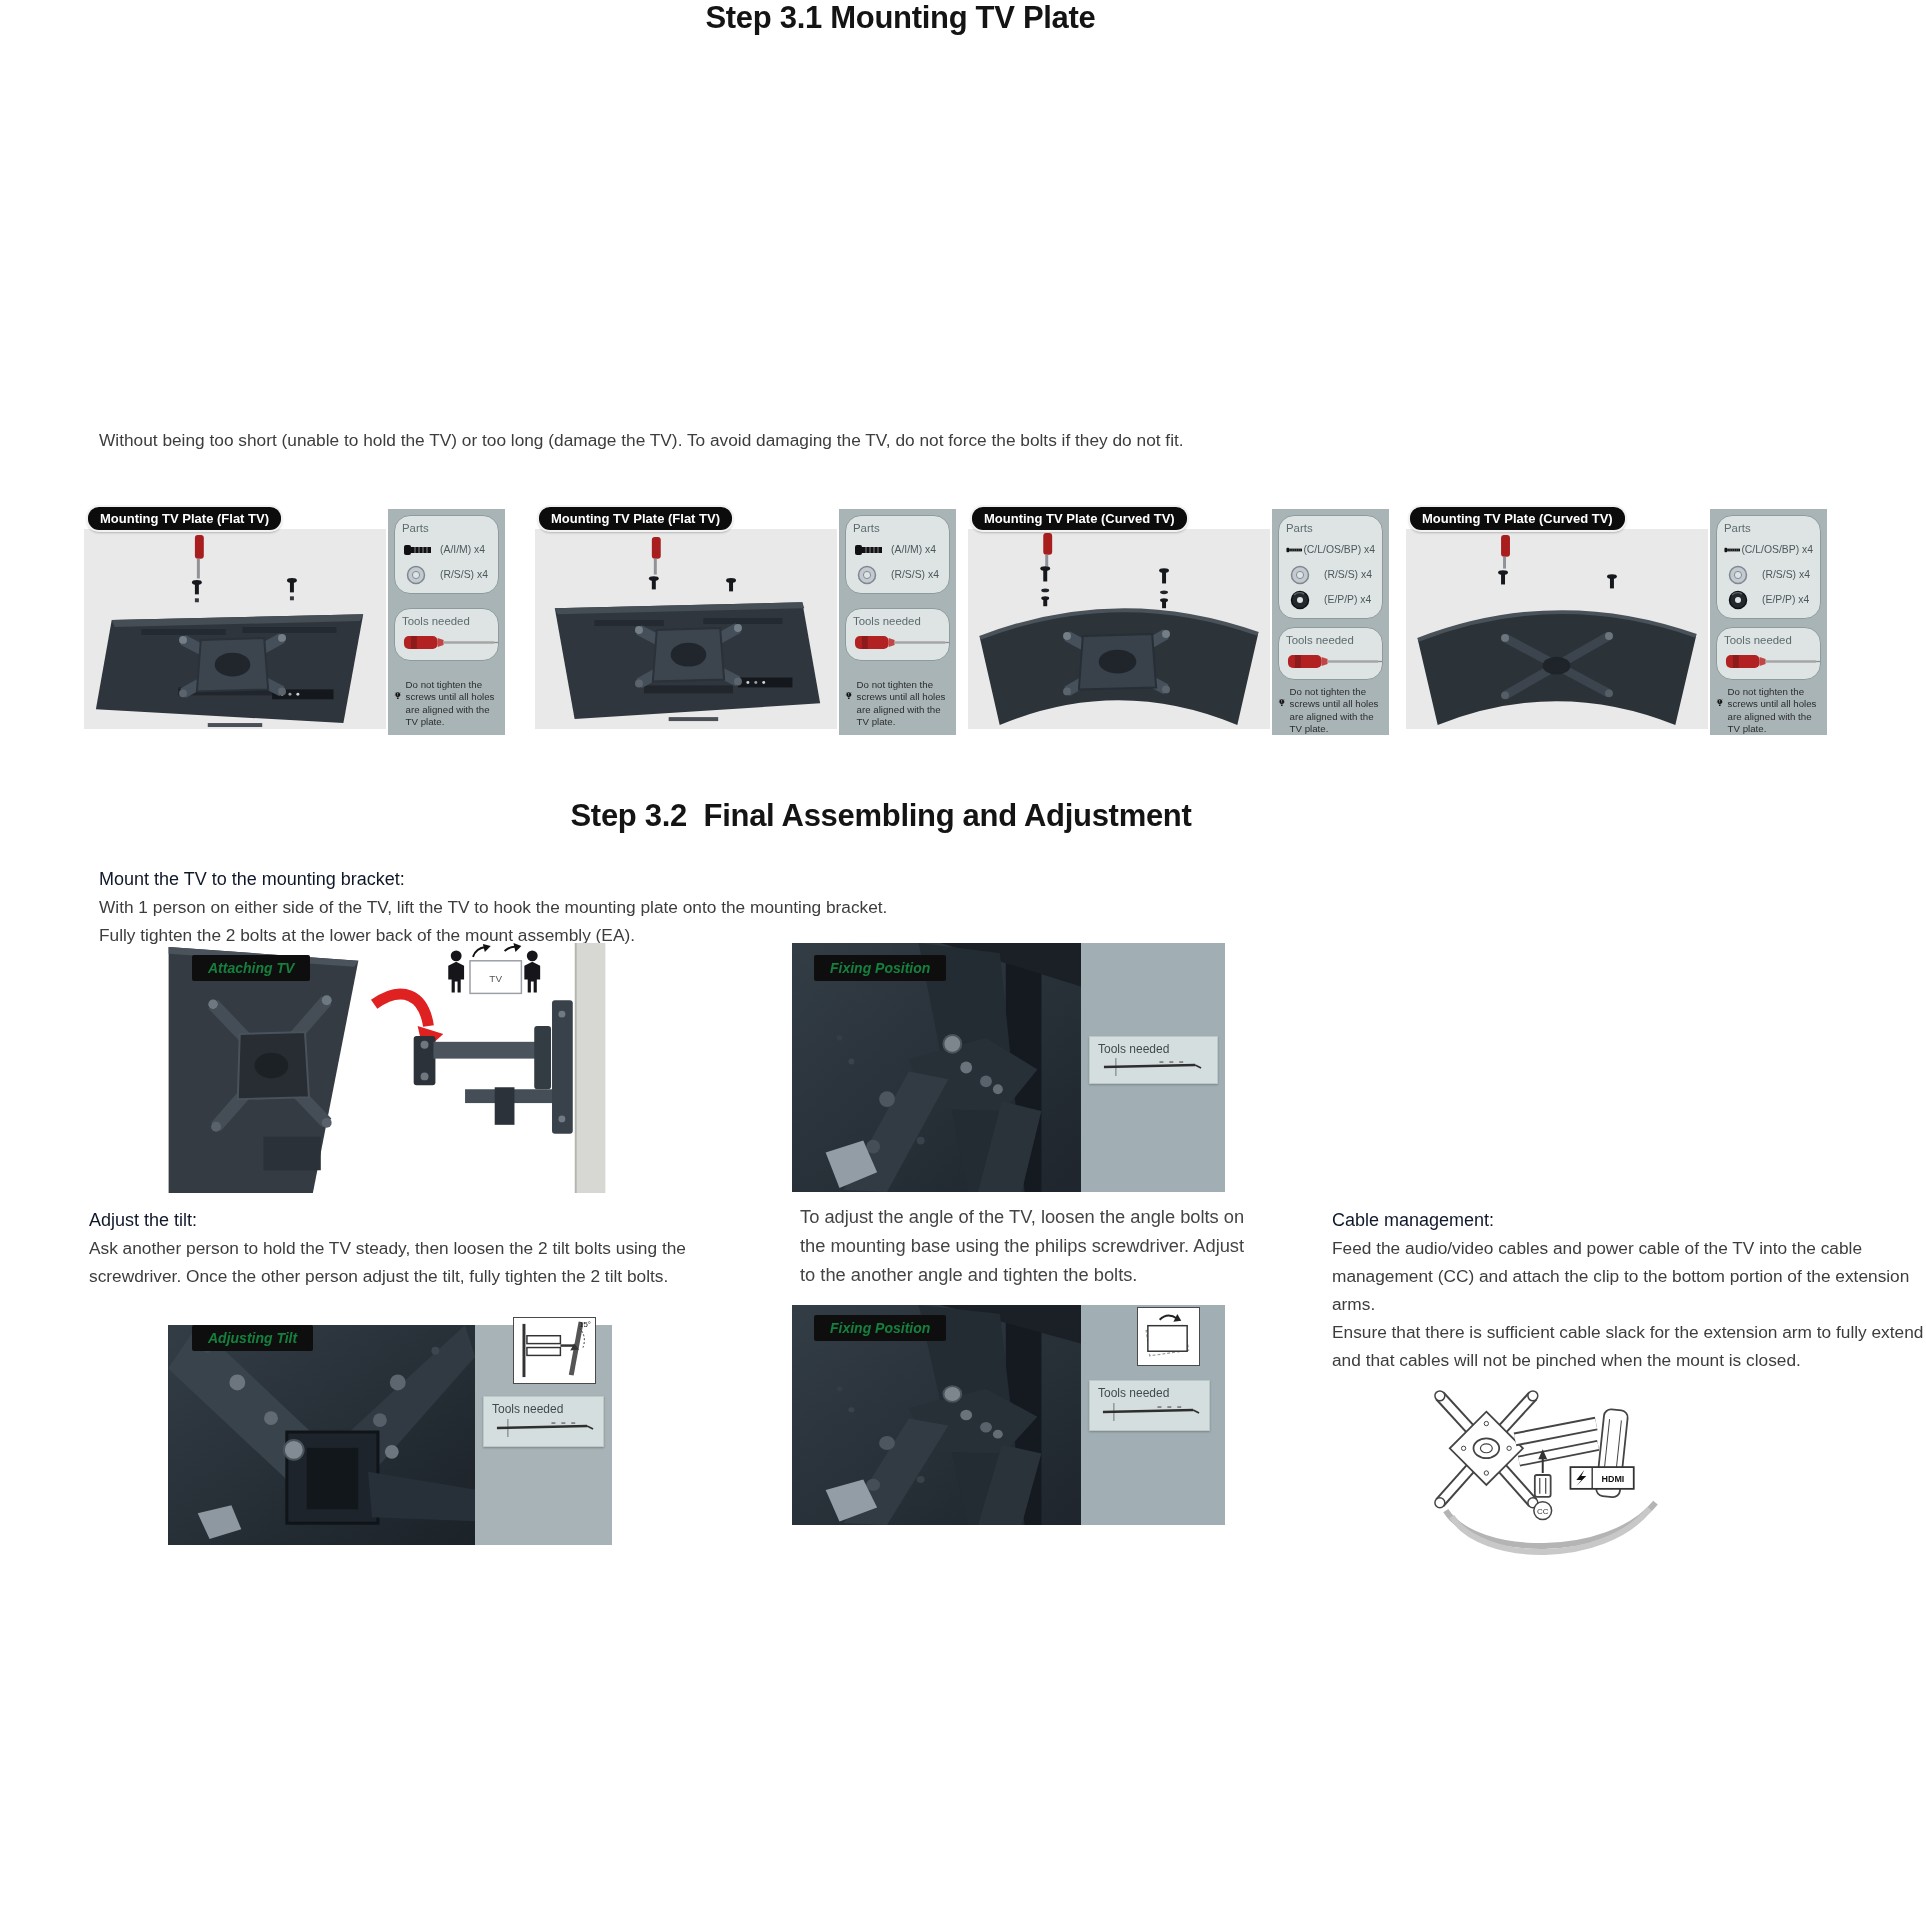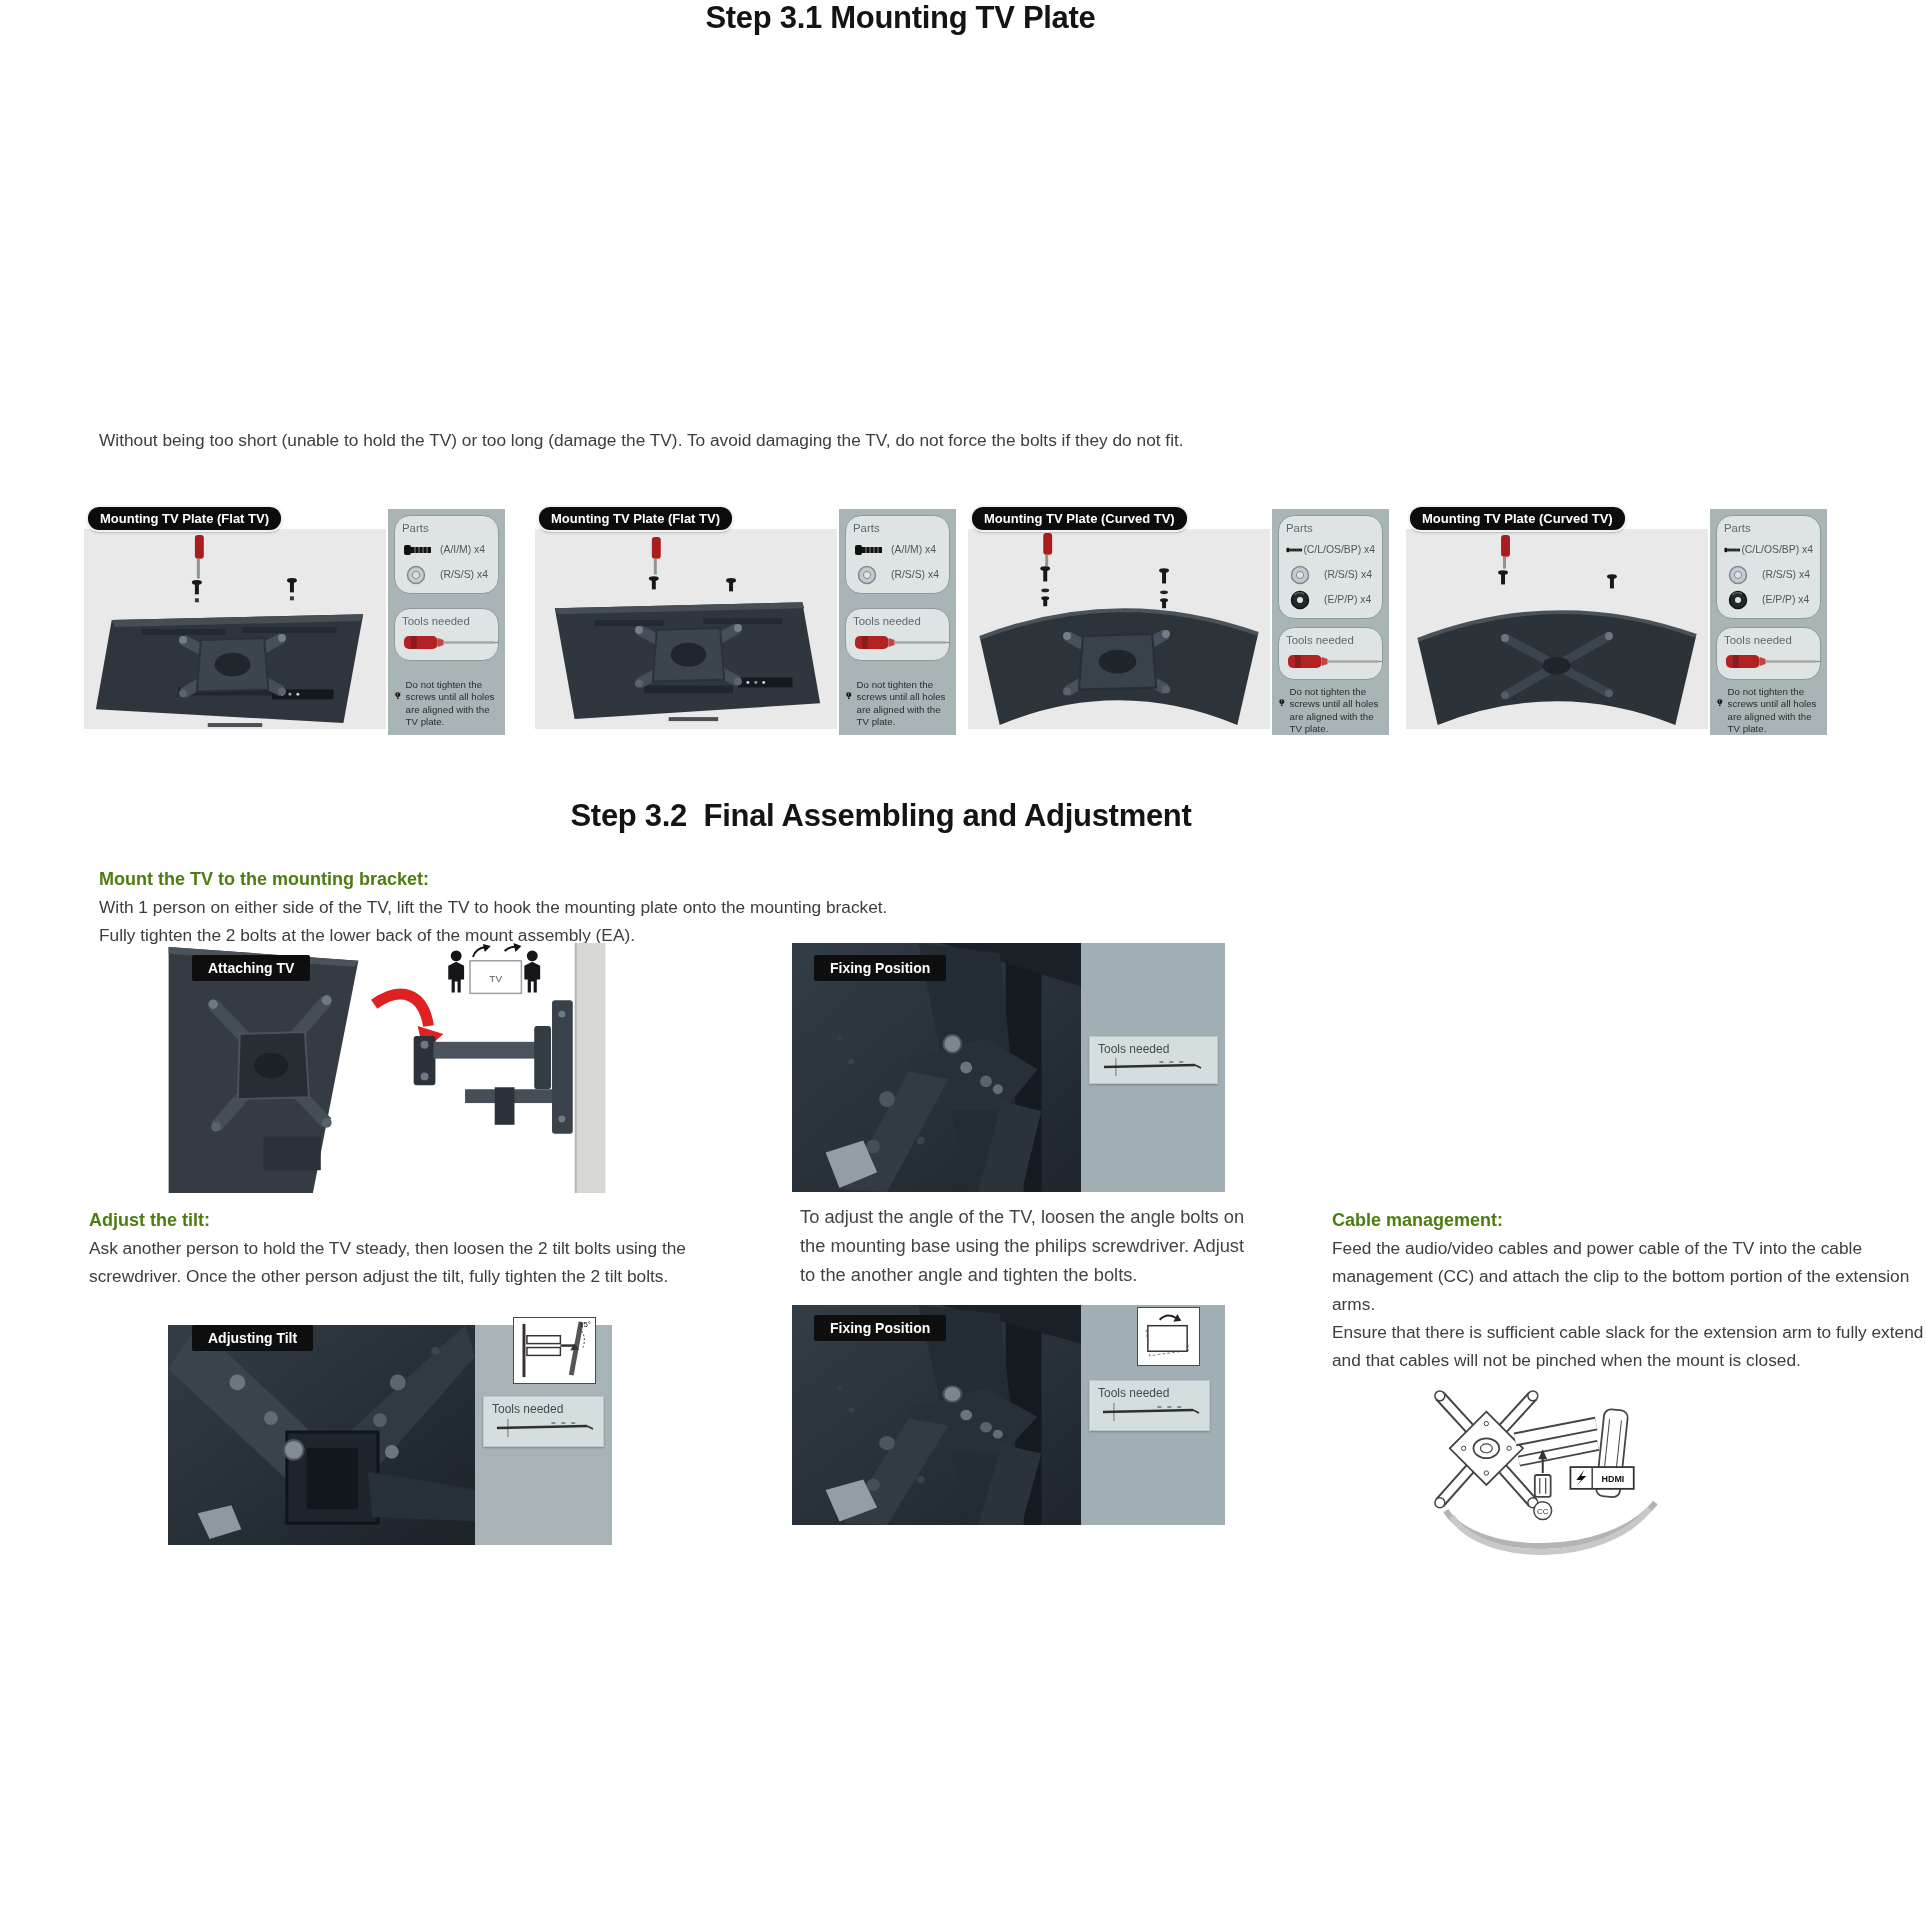--- a/index.html
+++ b/index.html
@@ -1,26 +1,26 @@
 <!DOCTYPE html>
 <html><head>
 <meta charset="utf-8">
 <style>
   html,body{margin:0;padding:0;background:#fff;}
   .page{position:relative;width:1927px;height:1927px;background:#ffffff;
         font-family:"Liberation Sans",sans-serif;overflow:hidden;}
   .abs{position:absolute;}
   .h-title{font-size:31px;font-weight:bold;color:#141414;text-align:center;white-space:pre;letter-spacing:-0.3px;}
   .body-text{font-size:17.3px;color:#3d3d3d;line-height:28px;}
-  .bold-head{font-size:18px;font-weight:bold;color:#4d7c0f;line-height:28px;}
+  .bold-head{font-size:18px;font-weight:normal;color:#0f172a;line-height:28px;}
   .pill{background:#0c0c0c;color:#fff;font-size:13px;font-weight:bold;
         padding:4px 12px;border-radius:11px;white-space:nowrap;
         box-shadow:0 0 0 2px #f2f2f2,0 2px 3px rgba(0,0,0,.45);}
-  .tag{background:#0e0e0e;color:#ffffff;font-size:14px;font-weight:bold;
-       padding:5px 16px;border-radius:2px;white-space:nowrap;}
+  .tag{background:#0e0e0e;color:#15803d;font-size:14px;font-weight:bold;
+       padding:5px 16px;border-radius:2px;white-space:nowrap;font-style:italic;}
   .p-img{background:#e9e9e9;}
   .p-side{background:#a8b4b6;padding:6px 6px;box-sizing:border-box;}
   .side-box{background:#dde4e3;border:1px solid #8e9b9c;border-radius:16px;
             padding:6px 7px;margin-bottom:6px;box-sizing:border-box;}
   .side-title{font-size:11.4px;color:#5c6a6c;margin-bottom:3px;}
   .part-row{display:flex;align-items:center;height:25px;}
   .part-label{font-size:10.4px;color:#4c585c;white-space:nowrap;}
   .note-row{display:flex;margin-top:4px;}
   .note-text{font-size:9.7px;color:#2d2d2d;line-height:12.4px;padding-left:4px;}
   .photo-side{background:#a1afb4;}

